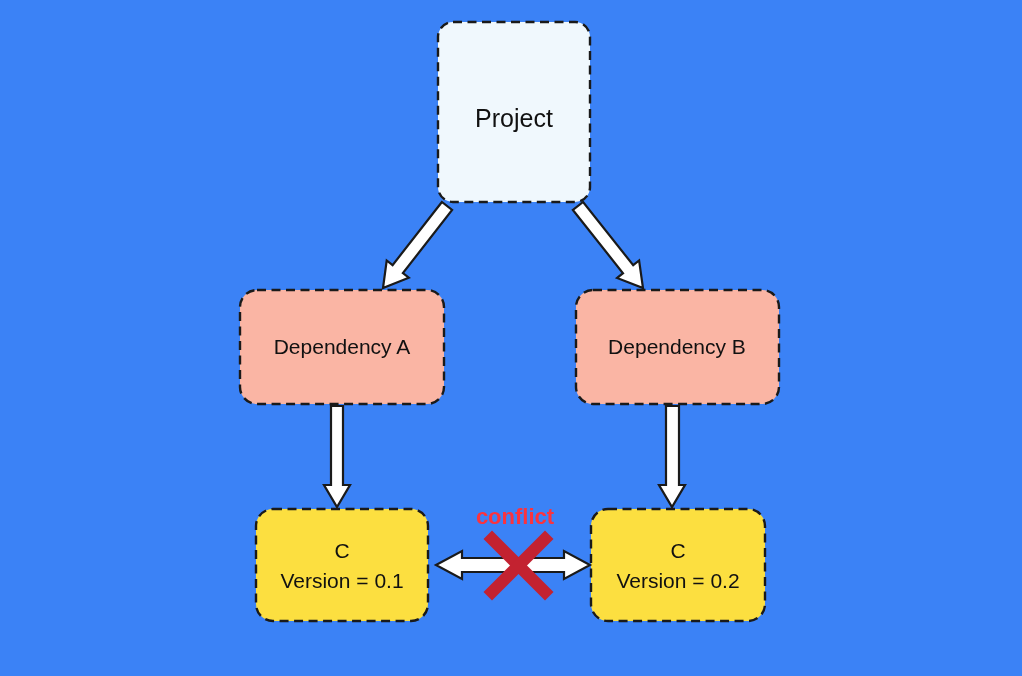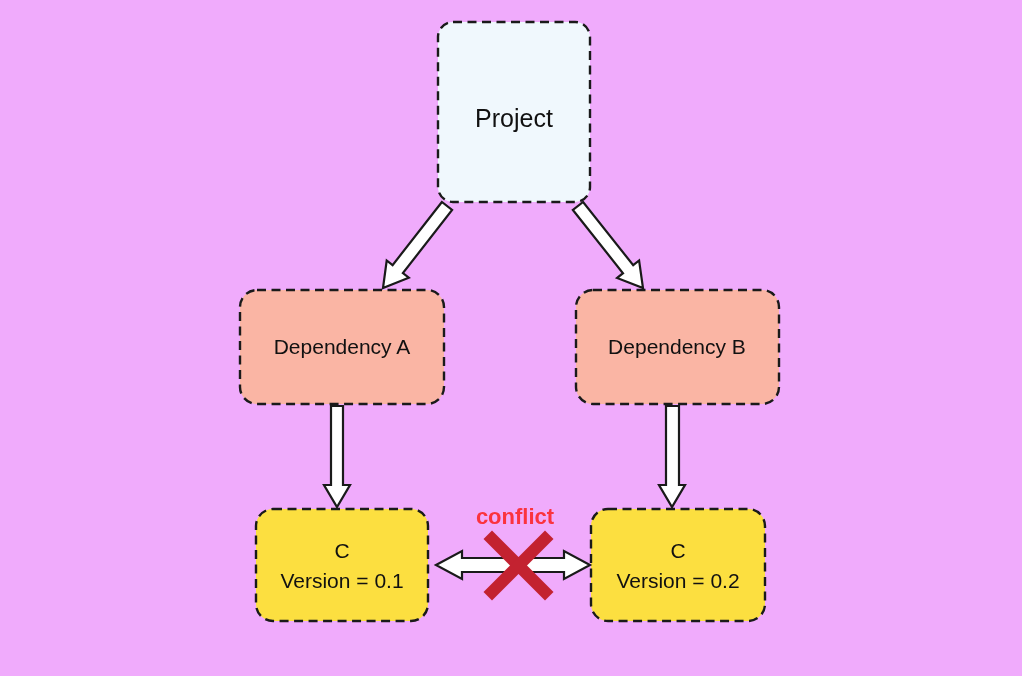--- a/index.html
+++ b/index.html
@@ -5,21 +5,21 @@
   html, body {
     margin: 0;
     padding: 0;
     background: #ffffff;
     font-family: "Liberation Sans", sans-serif;
   }
   .canvas {
     position: relative;
     width: 1022px;
     height: 676px;
-    background: #f0abfc;
+    background: #3b82f6;
     overflow: hidden;
   }
   svg { display: block; }
   .node-rect {
     stroke: #1a1a1a;
     stroke-width: 2.4;
     stroke-dasharray: 9 5.5;
   }
   .node-label {
     fill: #111111;

